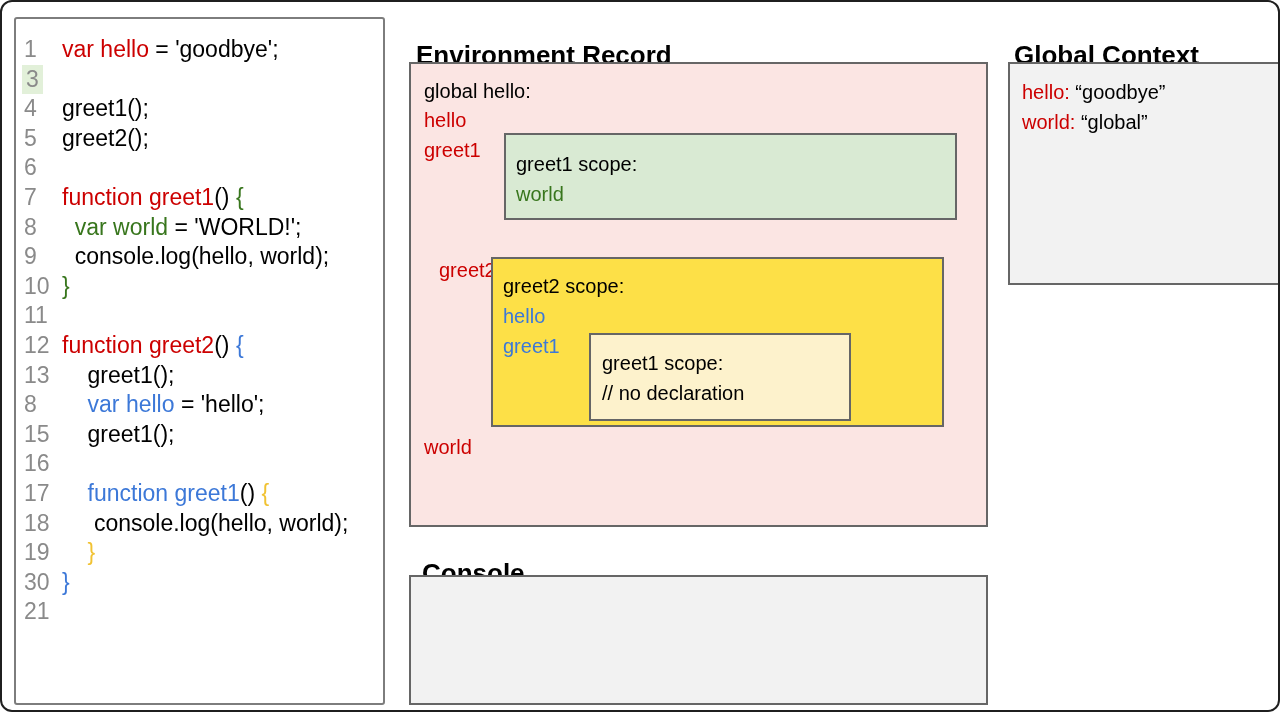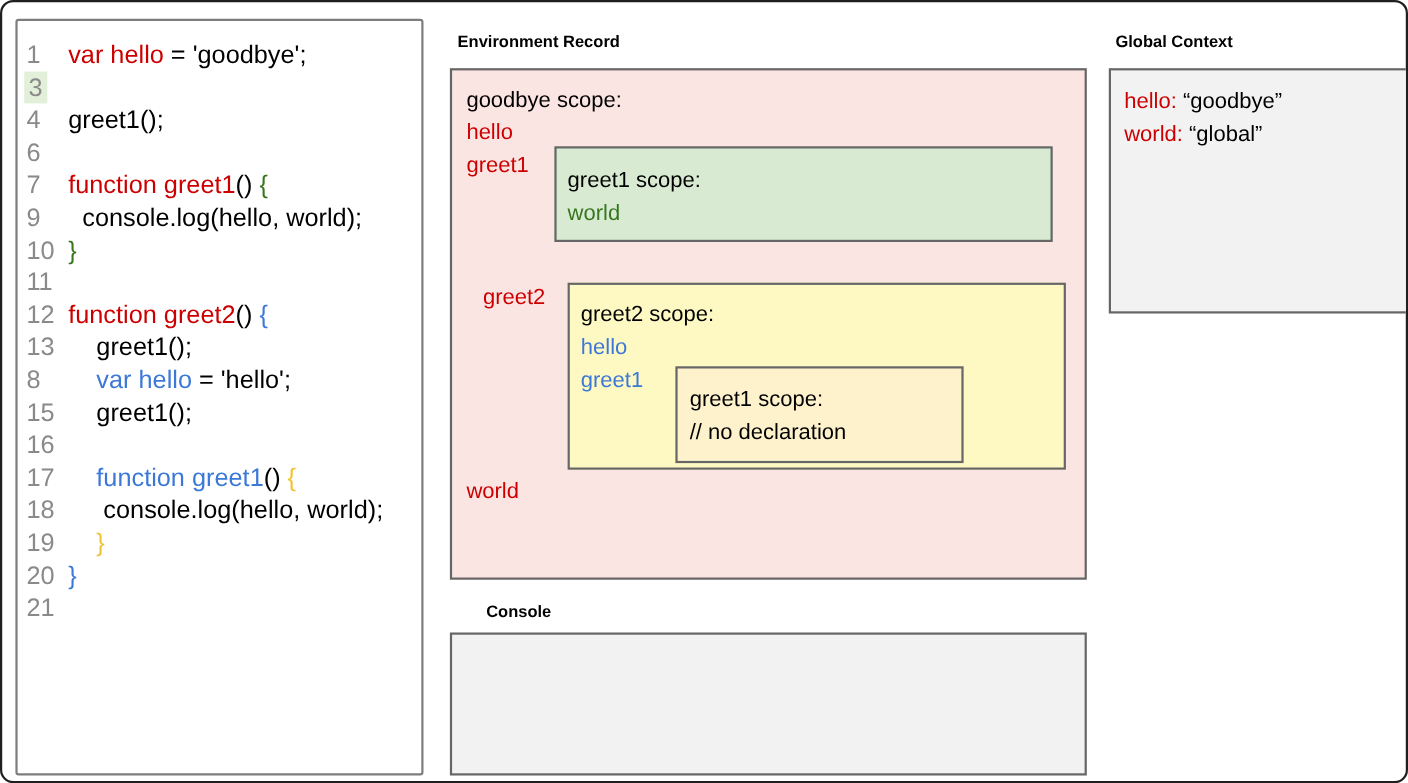--- a/index.html
+++ b/index.html
@@ -42,34 +42,35 @@
   .code-text { white-space: pre; }
   .tok-k    { color: #000000; }
   .tok-red  { color: #cc0000; }
   .tok-green{ color: #38761d; }
   .tok-blue { color: #3c78d8; }
   .tok-gold { color: #f1c232; }
 
   
   .title {
     position: absolute;
-    font-size: 15px;
+    font-size: 26px;
     font-weight: 700;
     color: #000000;
     line-height: 26px;
+    margin-top: 16px;
   }
   .env-title     { left: 414px; top: 24px; }
   .gc-title      { left: 1012px; top: 24px; }
-  .console-title { left: 440px; top: 542px; }
+  .console-title { left: 420px; top: 542px; }
 
   
   .box { position: absolute; border: 2px solid #666666; }
   .pink-box   { left: 407px; top: 60px;  width: 579px; height: 465px; background: #fbe5e3; }
   .green-box  { left: 93px;  top: 69px;  width: 453px; height: 87px;  background: #d9ead3; }
-  .blue-box   { left: 105px;  top: 193px; width: 453px; height: 170px; background: #fef9c3; }
+  .blue-box   { left: 80px;  top: 193px; width: 453px; height: 170px; background: #fde047; }
   .yellow-box { left: 96px;  top: 74px;  width: 262px; height: 88px;  background: #fdf2cc; }
   .gc-box     { left: 1006px; top: 60px; width: 308px; height: 223px; background: #f2f2f2; text-align: center; }
   .console-box{ left: 407px; top: 573px; width: 579px; height: 130px; background: #f2f2f2; }
 
   .lbl {
     position: absolute;
     font-size: 20px;
     line-height: 24px;
     white-space: pre;
   }
@@ -105,42 +106,44 @@
 </head>
 <body>
 
 <div class="canvas">
 
   <div class="code-panel">
     <div class="code-lines">
         <div class="code-line"><span class="ln"><span class="num-inner">1</span></span><span class="code-text"><span class="tok-red">var hello</span><span class="tok-k"> = 'goodbye';</span></span></div>
         <div class="code-line"><span class="ln"><span class="num-inner hl">3</span></span><span class="code-text"></span></div>
         <div class="code-line"><span class="ln"><span class="num-inner">4</span></span><span class="code-text"><span class="tok-k">greet1();</span></span></div>
+        <div class="code-line"><span class="ln"><span class="num-inner">5</span></span><span class="code-text"><span class="tok-k">greet2();</span></span></div>
         <div class="code-line"><span class="ln"><span class="num-inner">6</span></span><span class="code-text"></span></div>
         <div class="code-line"><span class="ln"><span class="num-inner">7</span></span><span class="code-text"><span class="tok-red">function greet1</span><span class="tok-k">() </span><span class="tok-green">{</span></span></div>
+        <div class="code-line"><span class="ln"><span class="num-inner">8</span></span><span class="code-text"><span class="tok-k">  </span><span class="tok-green">var world</span><span class="tok-k"> = 'WORLD!';</span></span></div>
         <div class="code-line"><span class="ln"><span class="num-inner">9</span></span><span class="code-text"><span class="tok-k">  console.log(hello, world);</span></span></div>
         <div class="code-line"><span class="ln"><span class="num-inner">10</span></span><span class="code-text"><span class="tok-green">}</span></span></div>
         <div class="code-line"><span class="ln"><span class="num-inner">11</span></span><span class="code-text"></span></div>
         <div class="code-line"><span class="ln"><span class="num-inner">12</span></span><span class="code-text"><span class="tok-red">function greet2</span><span class="tok-k">() </span><span class="tok-blue">{</span></span></div>
         <div class="code-line"><span class="ln"><span class="num-inner">13</span></span><span class="code-text"><span class="tok-k">    greet1();</span></span></div>
         <div class="code-line"><span class="ln"><span class="num-inner">8</span></span><span class="code-text"><span class="tok-k">    </span><span class="tok-blue">var hello</span><span class="tok-k"> = 'hello';</span></span></div>
         <div class="code-line"><span class="ln"><span class="num-inner">15</span></span><span class="code-text"><span class="tok-k">    greet1();</span></span></div>
         <div class="code-line"><span class="ln"><span class="num-inner">16</span></span><span class="code-text"></span></div>
         <div class="code-line"><span class="ln"><span class="num-inner">17</span></span><span class="code-text"><span class="tok-k">    </span><span class="tok-blue">function greet1</span><span class="tok-k">() </span><span class="tok-gold">{</span></span></div>
         <div class="code-line"><span class="ln"><span class="num-inner">18</span></span><span class="code-text"><span class="tok-k">     console.log(hello, world);</span></span></div>
         <div class="code-line"><span class="ln"><span class="num-inner">19</span></span><span class="code-text"><span class="tok-k">    </span><span class="tok-gold">}</span></span></div>
-        <div class="code-line"><span class="ln"><span class="num-inner">20</span></span><span class="code-text"><span class="tok-blue">}</span></span></div>
+        <div class="code-line"><span class="ln"><span class="num-inner">30</span></span><span class="code-text"><span class="tok-blue">}</span></span></div>
         <div class="code-line"><span class="ln"><span class="num-inner">21</span></span><span class="code-text"></span></div>
       </div>
   </div>
 
   <h2 class="title env-title">Environment Record</h2>
 
   <div class="box pink-box">
-    <div class="lbl black p-global">goodbye scope:</div>
+    <div class="lbl black p-global">global hello:</div>
     <div class="lbl red p-hello">hello</div>
     <div class="lbl red p-greet1">greet1</div>
 
     <div class="box green-box">
       <div class="lbl black g-label">greet1 scope:</div>
       <div class="lbl green g-world">world</div>
     </div>
 
     <div class="lbl red p-greet2">greet2</div>
 

